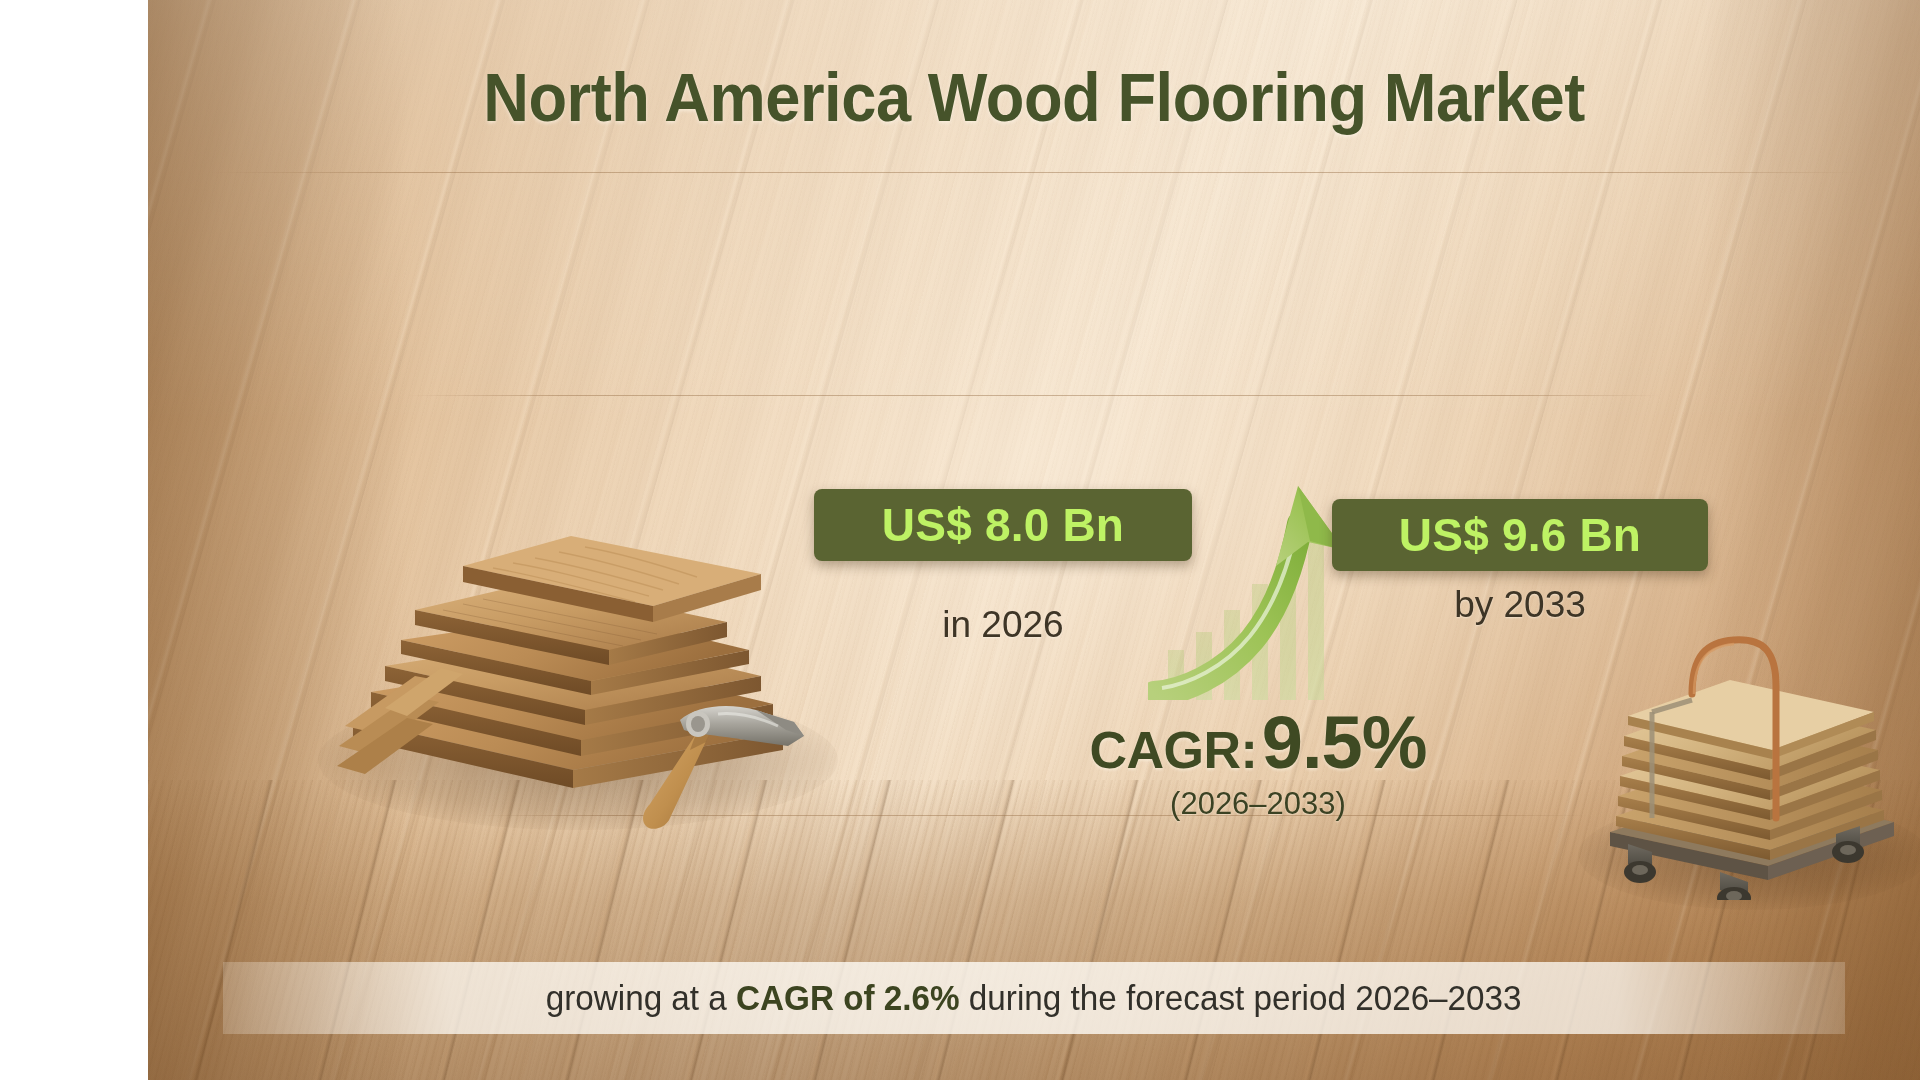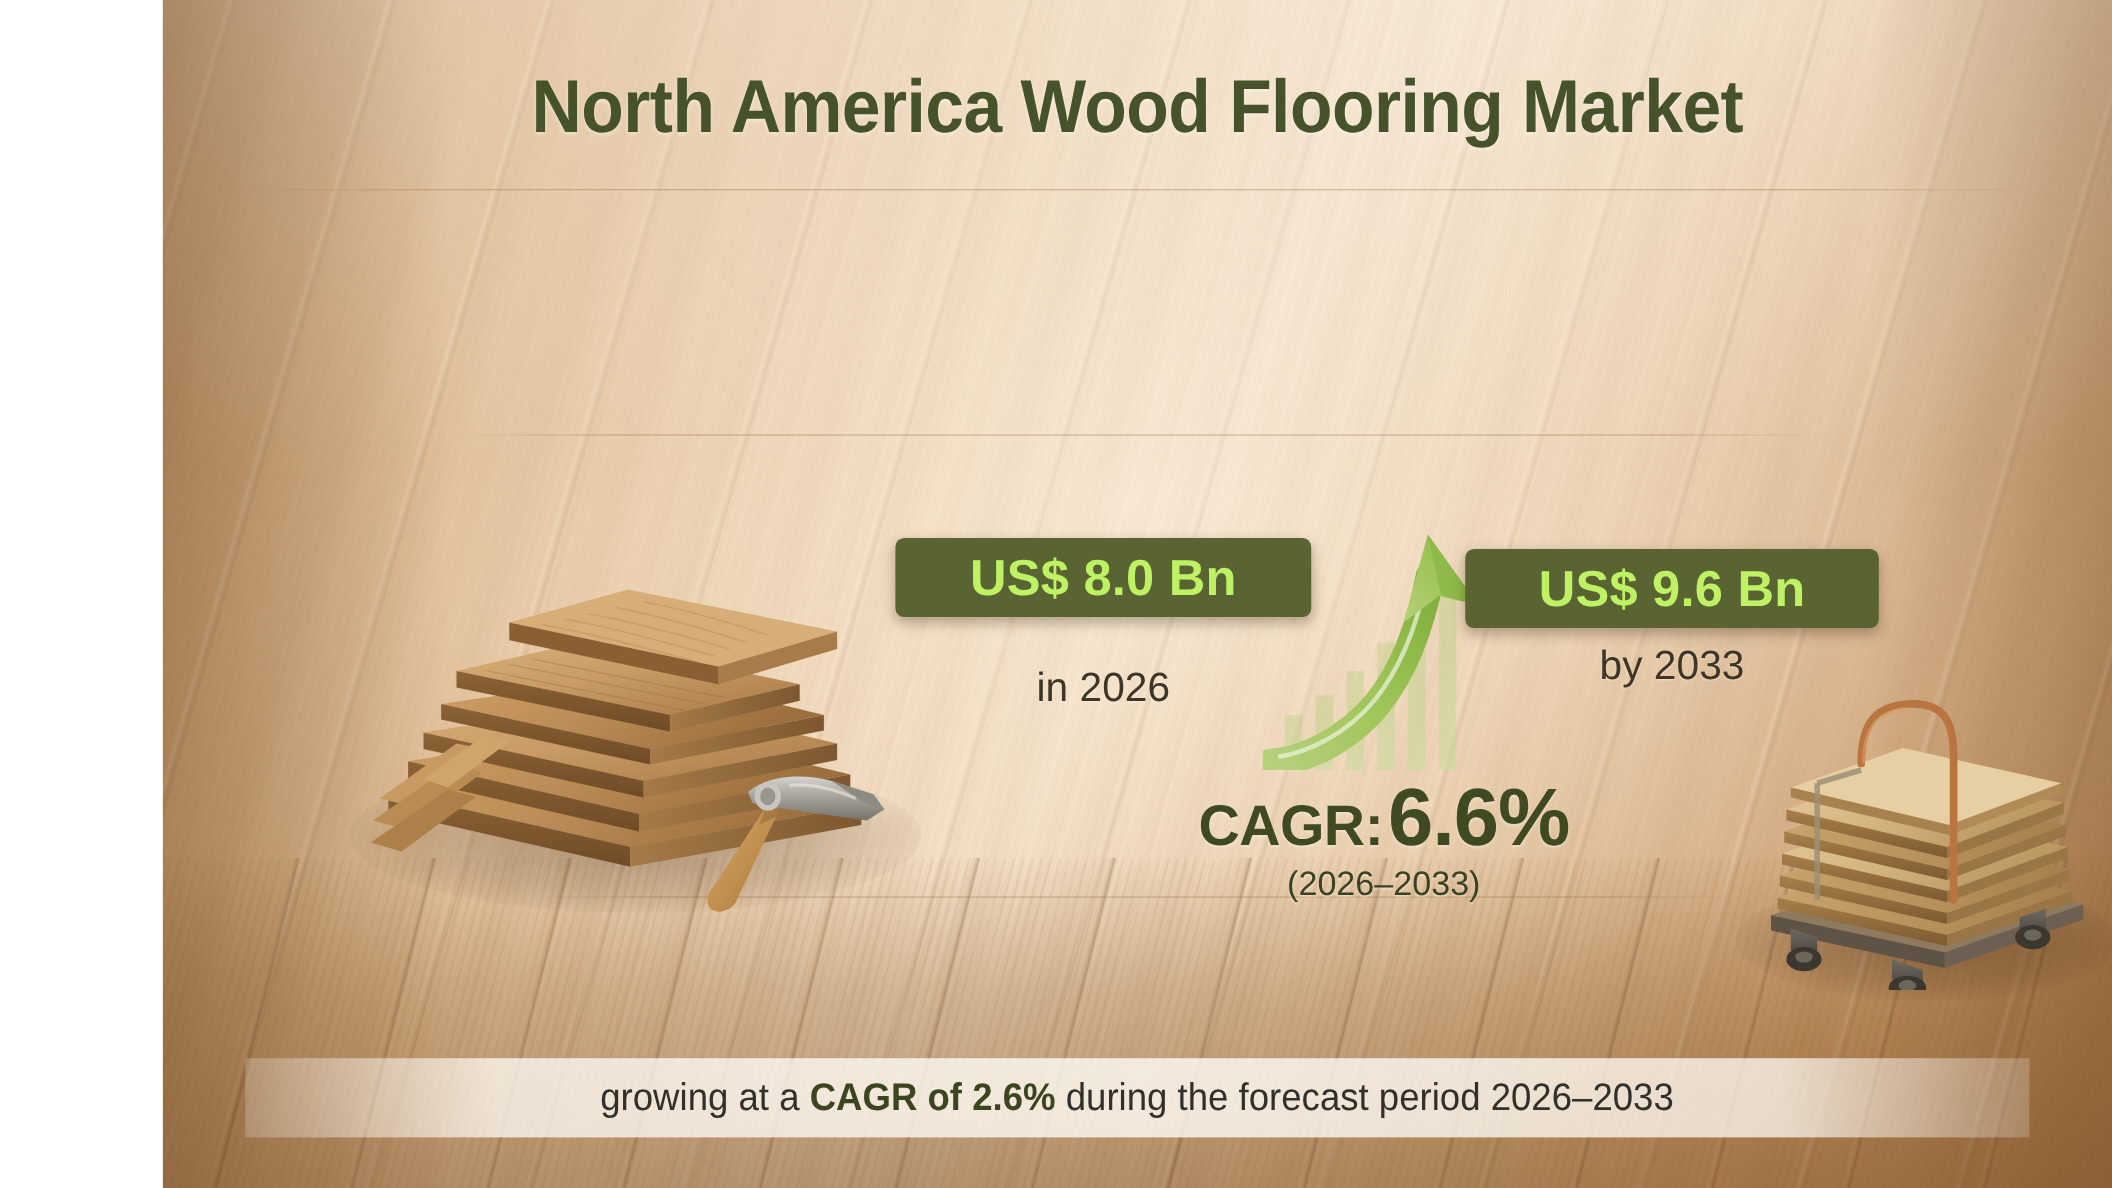--- a/index.html
+++ b/index.html
@@ -487,21 +487,21 @@
 
 
     <div class="badge" id="badge-start">US$ 8.0 Bn</div>
     <div class="badge-caption" id="caption-start">in 2026</div>
 
     <div class="badge" id="badge-end">US$ 9.6 Bn</div>
     <div class="badge-caption" id="caption-end">by 2033</div>
 
     <div class="cagr-line">
       <span class="cagr-label">CAGR:</span>
-      <span class="cagr-value">6.6%</span>
+      <span class="cagr-value">9.5%</span>
     </div>
     <div class="cagr-period">(2026–2033)</div>
 
     <div class="footer-band">
       <div class="footer-text">
         <span>growing at a </span><b>CAGR of 2.6%</b><span> during the forecast period 2026–2033</span>
       </div>
     </div>
   </div>
 </div>

